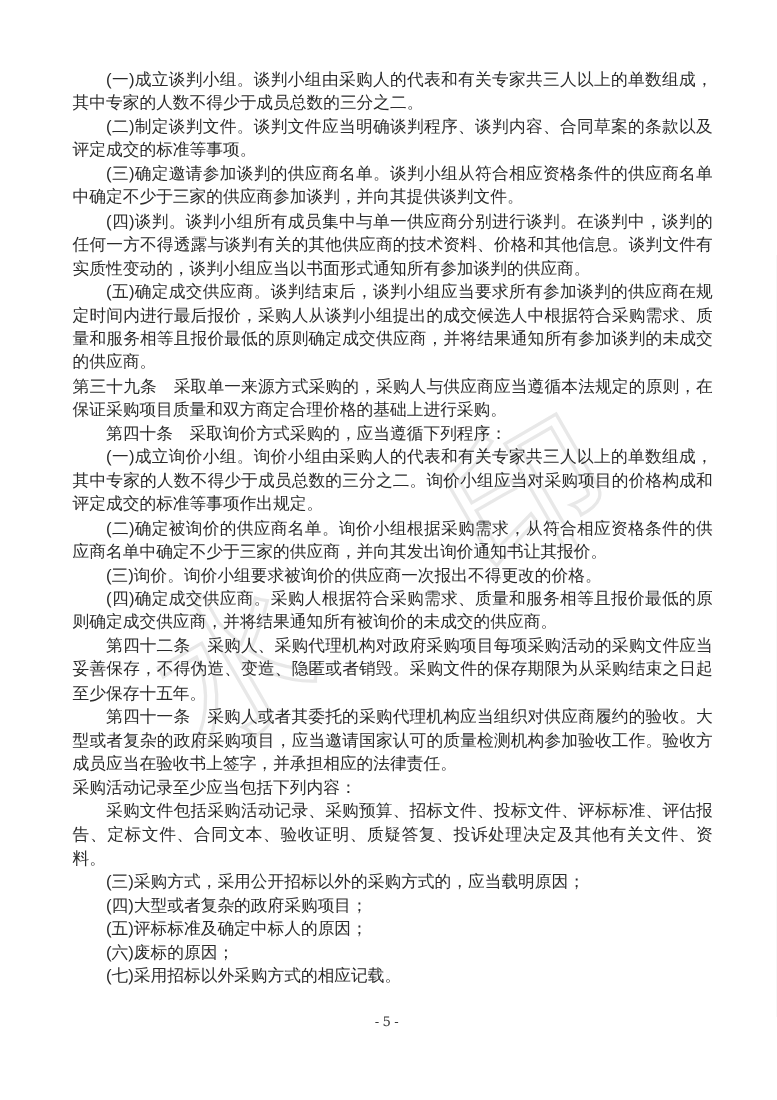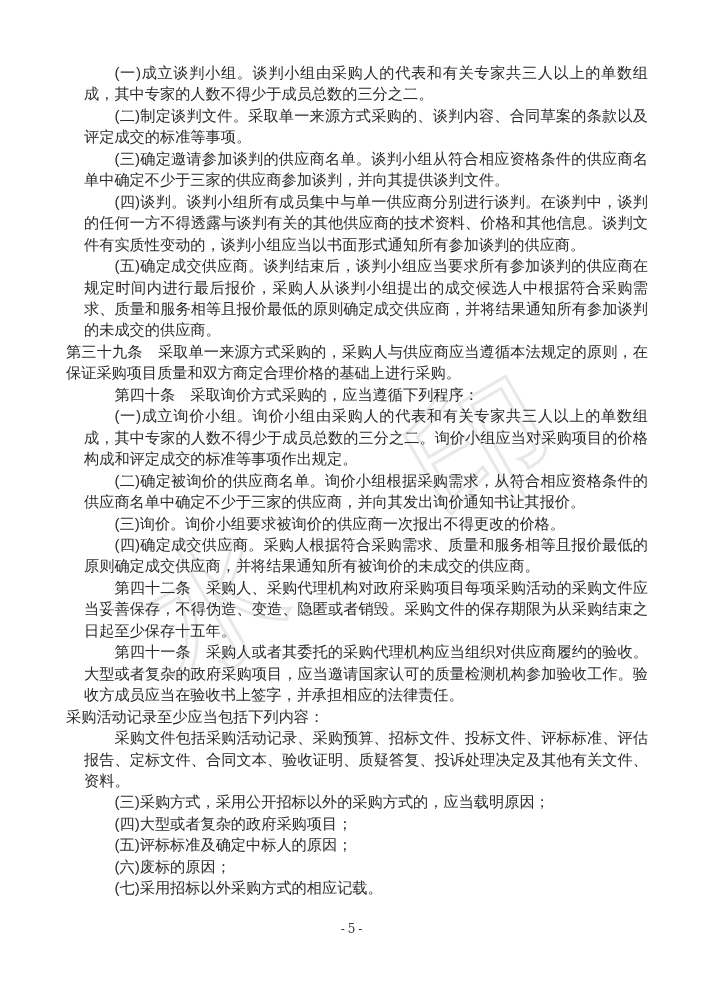--- a/index.html
+++ b/index.html
@@ -26,21 +26,20 @@
     margin: 0;
     font-size: 15.2px;
     line-height: 21.45px;
     color: #2b2b2b;
     text-align: justify;
     text-justify: inter-ideograph;
     word-break: break-all;
   }
   .para.indent {
     text-indent: 2em;
-    margin-left: 18px;
   }
   .watermark {
     position: absolute;
     left: 348px;
     top: 528px;
     transform: translate(-50%, -50%) rotate(-30deg);
     font-size: 140px;
     letter-spacing: 170px;
     padding-left: 170px;
     white-space: nowrap;
@@ -66,21 +65,21 @@
 </style>
 </head>
 <body>
 
 <div class="page">
   <div class="watermark">水印</div>
 
   <div class="content">
 
   <p class="para indent">(一)成立谈判小组。谈判小组由采购人的代表和有关专家共三人以上的单数组成，其中专家的人数不得少于成员总数的三分之二。</p>
-      <p class="para indent">(二)制定谈判文件。采取单一来源方式采购的、谈判内容、合同草案的条款以及评定成交的标准等事项。</p>
+      <p class="para indent">(二)制定谈判文件。谈判文件应当明确谈判程序、谈判内容、合同草案的条款以及评定成交的标准等事项。</p>
       <p class="para indent">(三)确定邀请参加谈判的供应商名单。谈判小组从符合相应资格条件的供应商名单中确定不少于三家的供应商参加谈判，并向其提供谈判文件。</p>
       <p class="para indent">(四)谈判。谈判小组所有成员集中与单一供应商分别进行谈判。在谈判中，谈判的任何一方不得透露与谈判有关的其他供应商的技术资料、价格和其他信息。谈判文件有实质性变动的，谈判小组应当以书面形式通知所有参加谈判的供应商。</p>
       <p class="para indent">(五)确定成交供应商。谈判结束后，谈判小组应当要求所有参加谈判的供应商在规定时间内进行最后报价，采购人从谈判小组提出的成交候选人中根据符合采购需求、质量和服务相等且报价最低的原则确定成交供应商，并将结果通知所有参加谈判的未成交的供应商。</p>
       <p class="para">第三十九条　采取单一来源方式采购的，采购人与供应商应当遵循本法规定的原则，在保证采购项目质量和双方商定合理价格的基础上进行采购。</p>
       <p class="para indent">第四十条　采取询价方式采购的，应当遵循下列程序：</p>
       <p class="para indent">(一)成立询价小组。询价小组由采购人的代表和有关专家共三人以上的单数组成，其中专家的人数不得少于成员总数的三分之二。询价小组应当对采购项目的价格构成和评定成交的标准等事项作出规定。</p>
       <p class="para indent">(二)确定被询价的供应商名单。询价小组根据采购需求，从符合相应资格条件的供应商名单中确定不少于三家的供应商，并向其发出询价通知书让其报价。</p>
       <p class="para indent">(三)询价。询价小组要求被询价的供应商一次报出不得更改的价格。</p>
       <p class="para indent">(四)确定成交供应商。采购人根据符合采购需求、质量和服务相等且报价最低的原则确定成交供应商，并将结果通知所有被询价的未成交的供应商。</p>
       <p class="para indent">第四十二条　采购人、采购代理机构对政府采购项目每项采购活动的采购文件应当妥善保存，不得伪造、变造、隐匿或者销毁。采购文件的保存期限为从采购结束之日起至少保存十五年。</p>

